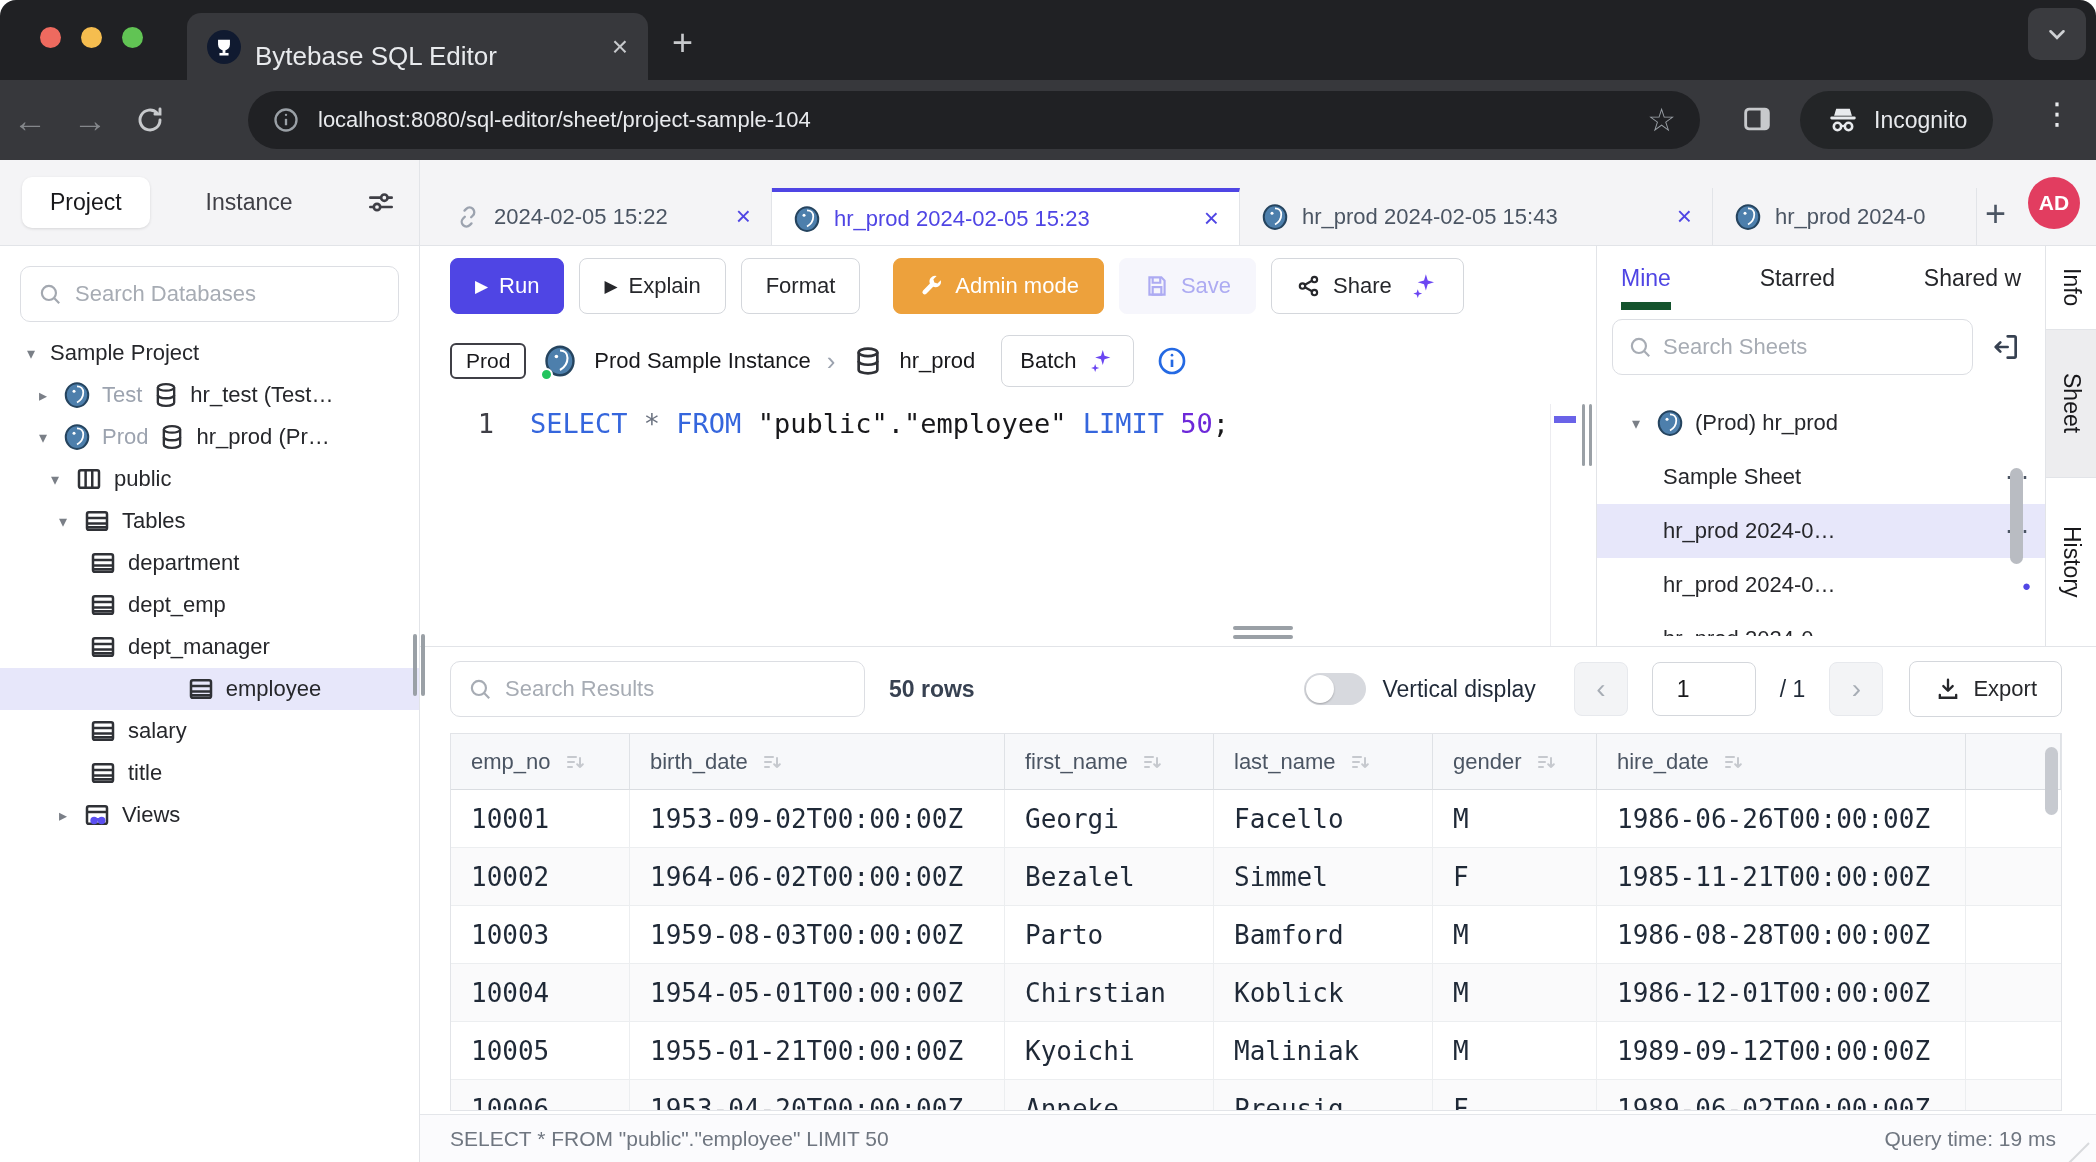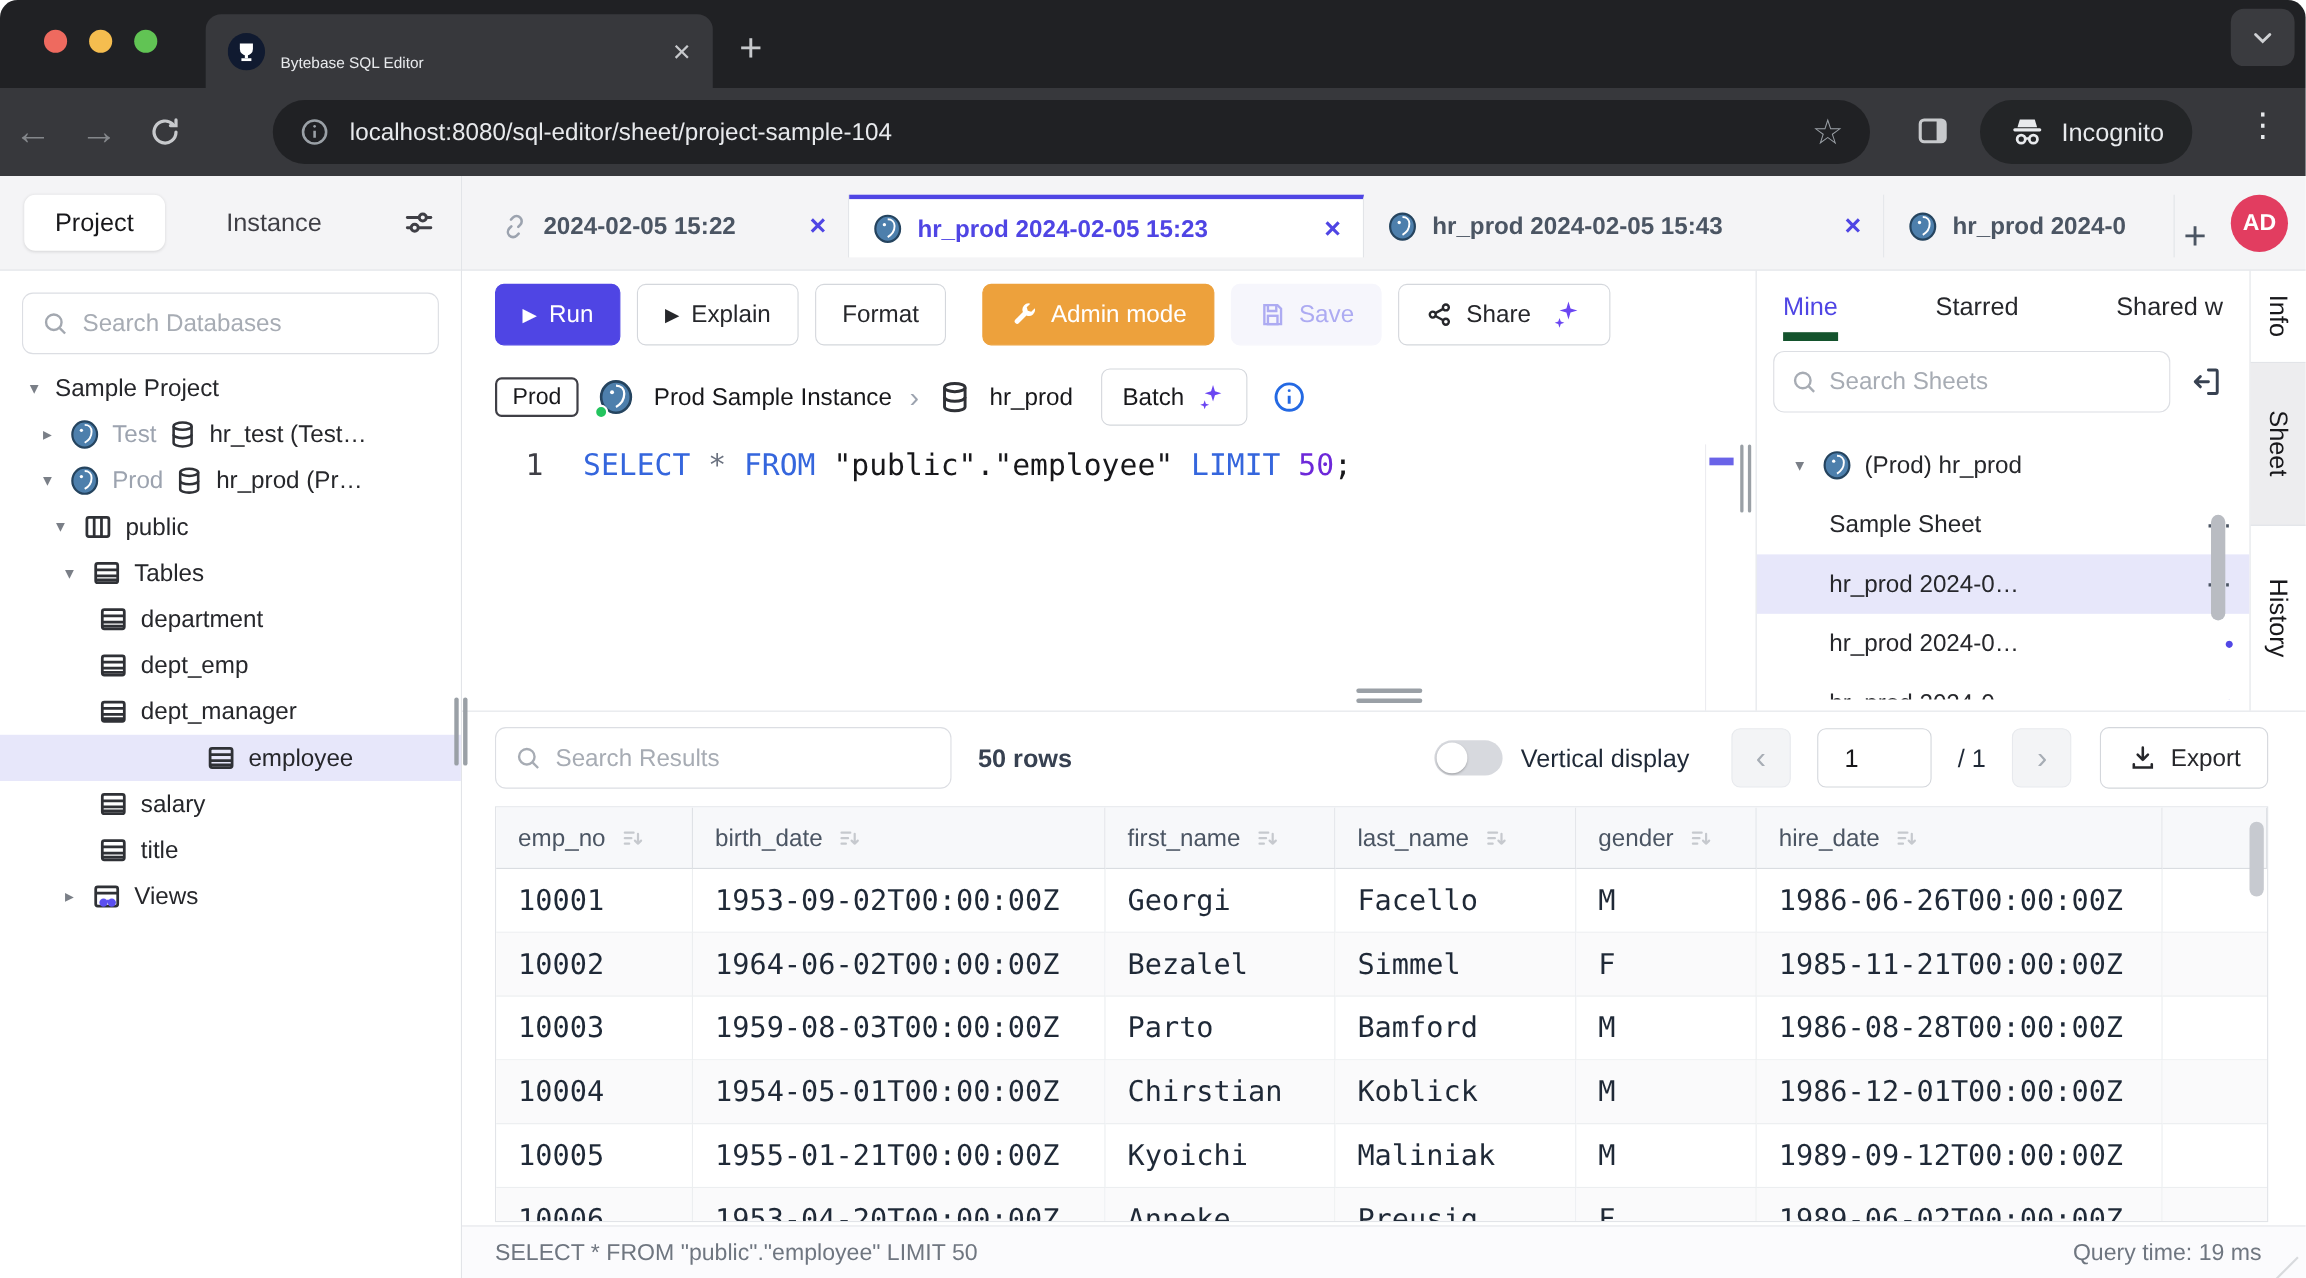--- a/index.html
+++ b/index.html
@@ -6,21 +6,21 @@
   html,body { width:2096px; height:1162px; background:#fff; font-family:"Liberation Sans",sans-serif; color:#1f2937; overflow:hidden; }
   .mono { font-family:"DejaVu Sans Mono",monospace; }
 
   
   #chrome { position:absolute; top:0; left:0; width:2096px; height:160px; }
   .tabbar { position:relative; height:80px; background:#202124; border-radius:16px 16px 0 0; }
   .lights { position:absolute; left:40px; top:27px; display:flex; gap:20px; }
   .light { width:21px; height:21px; border-radius:50%; }
   .light.red{background:#ee6a5f;} .light.yellow{background:#f5bd4f;} .light.green{background:#61c454;}
   .browser-tab { position:absolute; left:187px; top:13px; width:461px; height:67px; background:#37383c; border-radius:14px 14px 0 0; display:flex; align-items:center; padding:0 20px; gap:14px; }
-  .browser-tab .title { color:#e8eaed; font-size:14px; flex:1; white-space:nowrap; overflow:hidden;margin-top:20px; }
+  .browser-tab .title { color:#e8eaed; font-size:26px; flex:1; white-space:nowrap; overflow:hidden;margin-top:20px; }
   .tab-close { color:#c7c9cc; font-size:28px; line-height:1; }
   .newtab-btn { position:absolute; left:672px; top:22px; color:#c7c9cc; font-size:36px; font-weight:300; }
   .tabsearch-btn { position:absolute; right:10px; top:8px; width:58px; height:52px; background:#3a3b3f; border-radius:12px; display:flex; align-items:center; justify-content:center; color:#cfd1d4; }
   .toolbar-chrome { position:relative; height:80px; background:#37383c; display:flex; align-items:center; }
   .nav-ic { font-size:34px; color:#84878b; width:60px; text-align:center; }
   .nav-ic.reload { color:#c7c9cc; }
   .urlbar { position:absolute; left:248px; top:11px; width:1452px; height:58px; background:#202124; border-radius:29px; display:flex; align-items:center; padding:0 24px; gap:18px; }
   .urlbar .url { color:#e8eaed; font-size:22px; flex:1; white-space:nowrap; overflow:hidden; }
   .chrome-ic { color:#9aa0a6; display:flex; align-items:center; }
   .side-panel-ic { position:absolute; left:1740px; top:22px; color:#c7c9cc; }
@@ -45,21 +45,21 @@
   .t-ic { flex:none; display:flex; align-items:center; color:#2f3136; }
   .env-name { color:#9ca3af; }
   .trow.selected { background:#e7e7fa;justify-content:center; }
   .pad0{padding-left:22px;} .pad1{padding-left:34px;} .pad2{padding-left:46px;} .pad3{padding-left:54px;} .pad4{padding-left:88px;}
 
   
   #main { position:absolute; left:420px; top:0; width:1676px; height:1002px; display:flex; flex-direction:column; }
 
   
   #tabstrip { position:relative; height:86px; background:#f4f4f6; border-bottom:1px solid #e2e4e8; flex:none; }
-  .etabs { position:absolute; left:14px; bottom:11px; display:flex; height:57px;font-weight:bold; }
+  .etabs { position:absolute; left:14px; bottom:0; display:flex; height:57px; }
   .etab { display:flex; align-items:center; padding:0 20px; gap:12px; font-size:22px; color:#4b5563; border-right:1px solid #e2e4e8; background:#f4f4f6; white-space:nowrap; overflow:hidden; }
   .etab.active { background:#fff; border-top:4px solid #4f45e4; color:#4f45e4; }
   .etab .x { color:#4f45e4; font-size:26px; margin-left:auto; }
   .etab-plus { position:absolute; left:1565px; bottom:10px; font-size:36px; color:#4b5563; font-weight:300; }
   .avatar { position:absolute; right:16px; top:17px; width:52px; height:52px; border-radius:50%; background:#e23d60; color:#fff; font-size:21px; font-weight:bold; display:flex; align-items:center; justify-content:center; }
 
   
   #workspace { position:relative; height:400px; flex:none; display:flex; }
   #editor-pane { width:1176px; flex:none; position:relative; }
   .ed-toolbar { height:80px; display:flex; align-items:center; padding-left:30px; gap:15px; }

